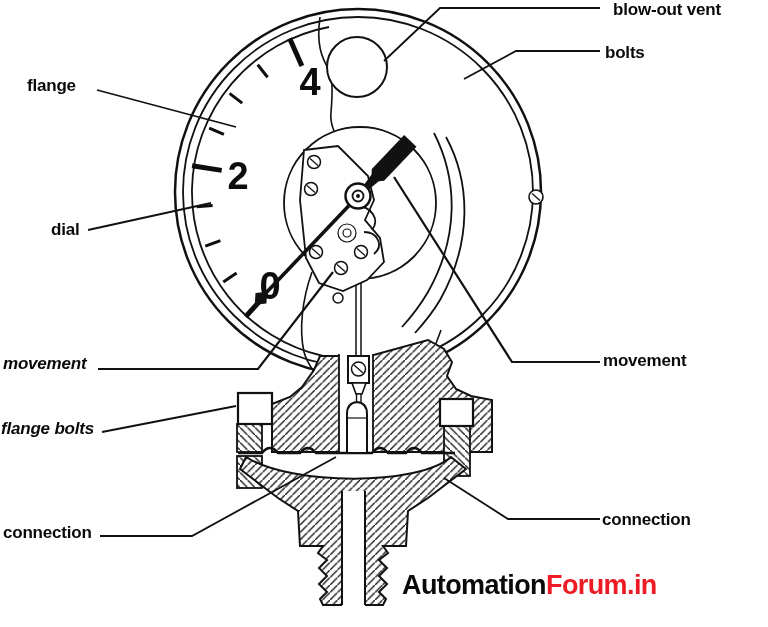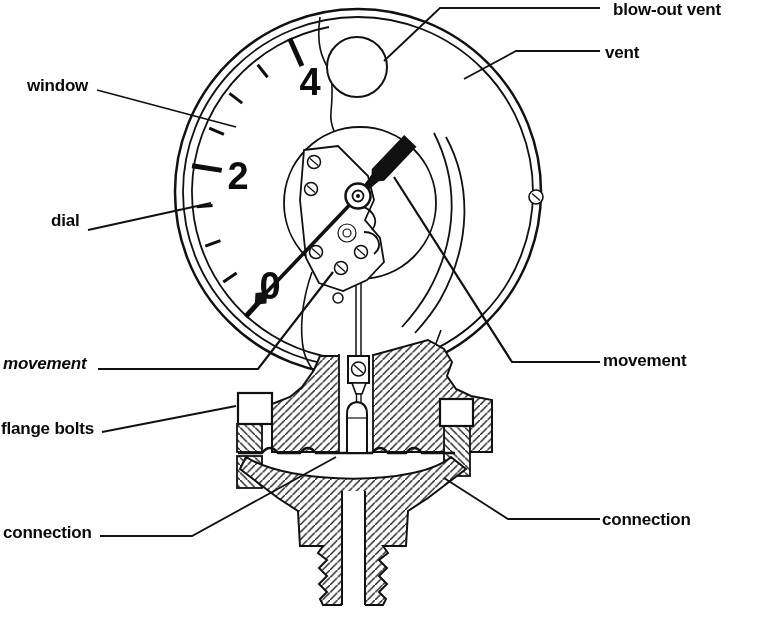--- a/index.html
+++ b/index.html
@@ -2,23 +2,23 @@
 <html><head>
 <meta charset="utf-8">
 <style>
   html,body{margin:0;padding:0;background:#fff;}
   .stage{position:relative;width:768px;height:627px;background:#fff;
          font-family:"Liberation Sans",sans-serif;overflow:hidden;}
   .stage svg{position:absolute;left:0;top:0;}
   .lbl{position:absolute;font-weight:700;font-size:17px;color:#0a0a0a;
        letter-spacing:-0.2px;white-space:nowrap;line-height:1.1;}
   .lbl-window{left:27px;top:77px;}
-  .lbl-dial{left:51px;top:212px;text-align:right;}
+  .lbl-dial{left:51px;top:221px;text-align:right;}
   .lbl-movement{left:3px;top:355px;font-style:italic;}
-  .lbl-flange-bolts{left:1px;top:420px;}
+  .lbl-flange-bolts{left:1px;top:420px;font-style:italic;}
   .lbl-diaphragm{left:3px;top:524px;}
   .lbl-blow-out-vent{left:605px;top:1px;margin-left:8px;}
   .lbl-case{left:605px;top:44px;}
   .lbl-pointer{left:603px;top:352px;}
   .lbl-connection{left:602px;top:511px;text-align:right;}
   .watermark{position:absolute;left:402px;top:570px;font-size:27px;font-weight:800;
              letter-spacing:-0.6px;color:#0a0a0a;white-space:nowrap;}
   .dial-num{font-family:"Liberation Sans",sans-serif;font-weight:700;font-size:38px;fill:#0d0d0d;}
 </style>
 </head>
@@ -159,23 +159,26 @@
       <polyline points="97,90 236,127"></polyline>
       <polyline points="88,230 211,203"></polyline>
       <polyline points="98,369 258,369 333,272" stroke-width="2.2"></polyline>
       <polyline points="102,432 236,406"></polyline>
       <polyline points="100,536 192,536 336,457"></polyline>
       <polyline points="600,362 512,362 394,177" stroke-width="2.2"></polyline>
       <polyline points="600,519 508,519 444,478"></polyline>
     </g>
   </svg>
 
-  <div class="lbl lbl-window">window</div>
+  <div class="lbl lbl-window">flange</div>
   <div class="lbl lbl-dial">dial</div>
   <div class="lbl lbl-movement">movement</div>
   <div class="lbl lbl-flange-bolts">flange bolts</div>
   <div class="lbl lbl-diaphragm">connection</div>
   <div class="lbl lbl-blow-out-vent">blow-out vent</div>
-  <div class="lbl lbl-case">vent</div>
+  <div class="lbl lbl-case">bolts</div>
   <div class="lbl lbl-pointer">movement</div>
   <div class="lbl lbl-connection">connection</div>
 
+  <div class="watermark">
+    <span>Automation</span><span id="wm-red" style="color: rgb(237, 28, 36);">Forum.in</span>
+  </div>
 </div>
 
 </body></html>

